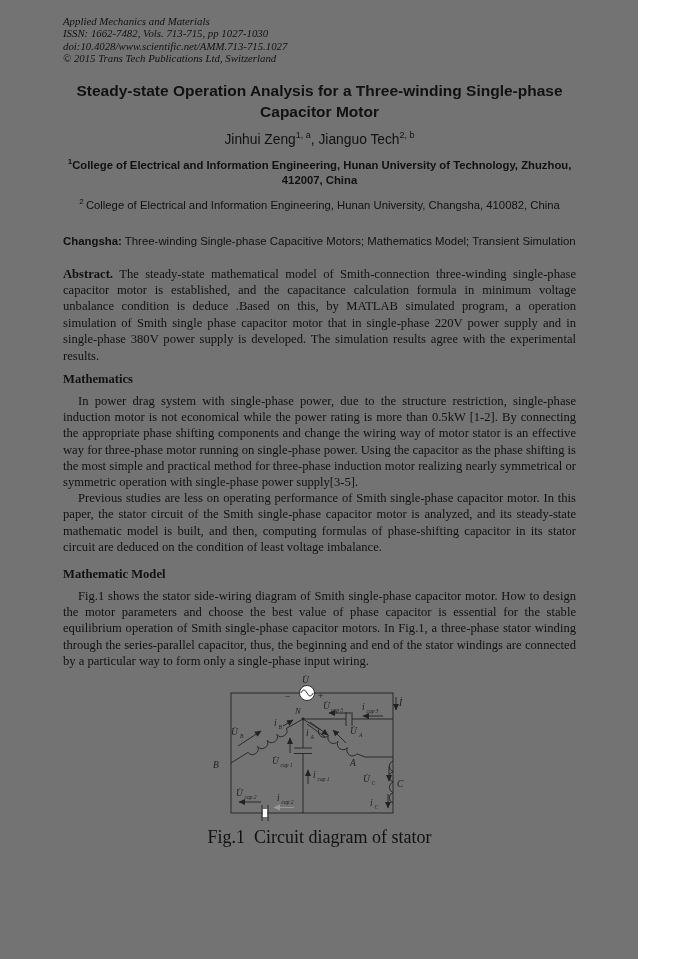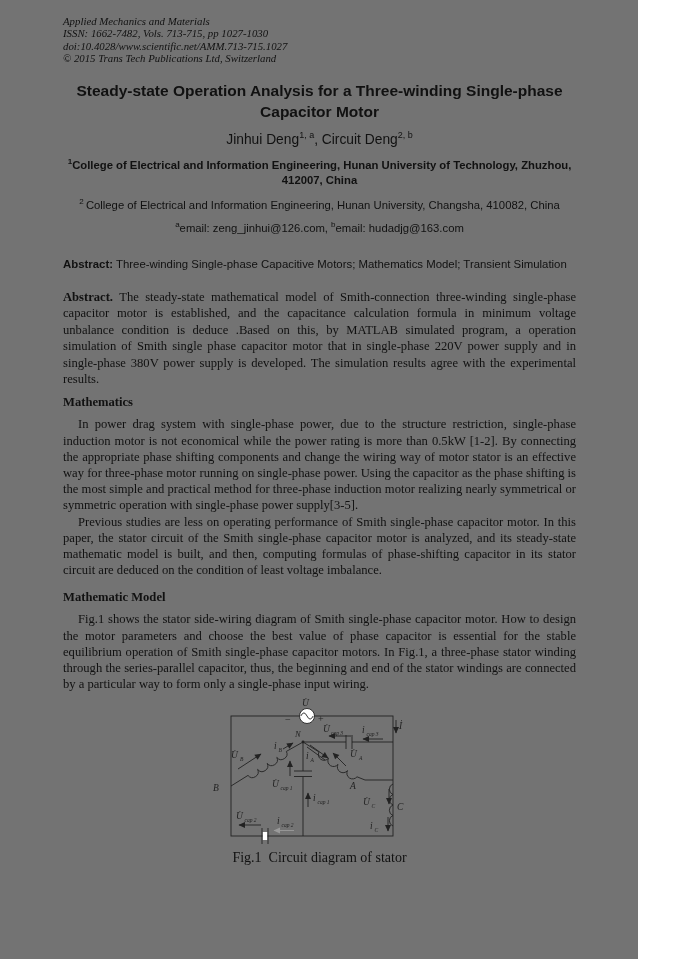--- a/index.html
+++ b/index.html
@@ -74,21 +74,21 @@
     text-align: justify;
     text-indent: 15px;
   }
   .body-para.cont { margin-top: 0; }
 
   
   .figure { margin-top: 4px; text-align: center; }
   .fig-svg { display: block; margin: 0 auto; }
   .fig-caption {
     margin-top: 2px;
-    font-size: 14px;
+    font-size: 18px;
     text-align: center;
     white-space: pre-wrap;
   }
 
   
   .sv { font: italic 9.5px "Liberation Serif", "DejaVu Serif", serif; }
   .sb { font: italic 5.5px "Liberation Serif", "DejaVu Serif", serif; }
   .sn { font: italic 8.5px "Liberation Serif", "DejaVu Serif", serif; }
   .ss { font: 10px "Liberation Serif", "DejaVu Serif", serif; }
 </style>
@@ -101,29 +101,28 @@
     <div class="pub-left">
       <div>Applied Mechanics and Materials</div>
       <div>ISSN: 1662-7482, Vols. 713-715, pp 1027-1030</div>
       <div>doi:10.4028/www.scientific.net/AMM.713-715.1027</div>
       <div>© 2015 Trans Tech Publications Ltd, Switzerland</div>
     </div>
   </div>
 
   <h1 class="paper-title"><span>Steady-state Operation Analysis for a Three-winding Single-phase</span><br><span>Capacitor Motor</span></h1>
 
-  <div class="authors"><span>Jinhui Deng</span><sup>1, a</sup><span>, </span><span>Circuit Deng</span><sup>2, b</sup></div>
+  <div class="authors"><span>Jinhui Zeng</span><sup>1, a</sup><span>, </span><span>Jianguo Tech</span><sup>2, b</sup></div>
 
   <div class="affil affil-1"><sup>1</sup><span>College of Electrical and Information Engineering, Hunan University of Technology, Zhuzhou,</span><br><span>412007, China</span></div>
 
   <div class="affil affil-2"><sup>2 </sup><span>College of Electrical and Information Engineering, Hunan University, Changsha, 410082, China</span></div>
 
-  <div class="emails"><sup>a</sup><span>email: zeng_jinhui@126.com, </span><sup>b</sup><span>email: hudadjg@163.com</span></div>
-
-  <p class="keywords"><b>Abstract:</b> <span>Three-winding Single-phase Capacitive Motors; Mathematics Model; Transient Simulation</span></p>
+
+  <p class="keywords"><b>Changsha:</b> <span>Three-winding Single-phase Capacitive Motors; Mathematics Model; Transient Simulation</span></p>
 
   <p class="abstract"><b>Abstract.</b> <span>The steady-state mathematical model of Smith-connection three-winding single-phase capacitor motor is established, and the capacitance calculation formula in minimum voltage unbalance condition is deduce .Based on this, by MATLAB simulated program, a operation simulation of Smith single phase capacitor motor that in single-phase 220V power supply and in single-phase 380V power supply is developed. The simulation results agree with the experimental results.</span></p>
 
   <h2 class="sec sec-intro">Mathematics</h2>
   <p class="body-para">In power drag system with single-phase power, due to the structure restriction, single-phase induction motor is not economical while the power rating is more than 0.5kW [1-2]. By connecting the appropriate phase shifting components and change the wiring way of motor stator is an effective way for three-phase motor running on single-phase power. Using the capacitor as the phase shifting is the most simple and practical method for three-phase induction motor realizing nearly symmetrical or symmetric operation with single-phase power supply[3-5].</p>
   <p class="body-para cont">Previous studies are less on operating performance of Smith single-phase capacitor motor. In this paper, the stator circuit of the Smith single-phase capacitor motor is analyzed, and its steady-state mathematic model is built, and then, computing formulas of phase-shifting capacitor in its stator circuit are deduced on the condition of least voltage imbalance.</p>
 
   <h2 class="sec sec-model">Mathematic Model</h2>
   <p class="body-para">Fig.1 shows the stator side-wiring diagram of Smith single-phase capacitor motor. How to design the motor parameters and choose the best value of phase capacitor is essential for the stable equilibrium operation of Smith single-phase capacitor motors. In Fig.1, a three-phase stator winding through the series-parallel capacitor, thus, the beginning and end of the stator windings are connected by a particular way to form only a single-phase input wiring.</p>
 

